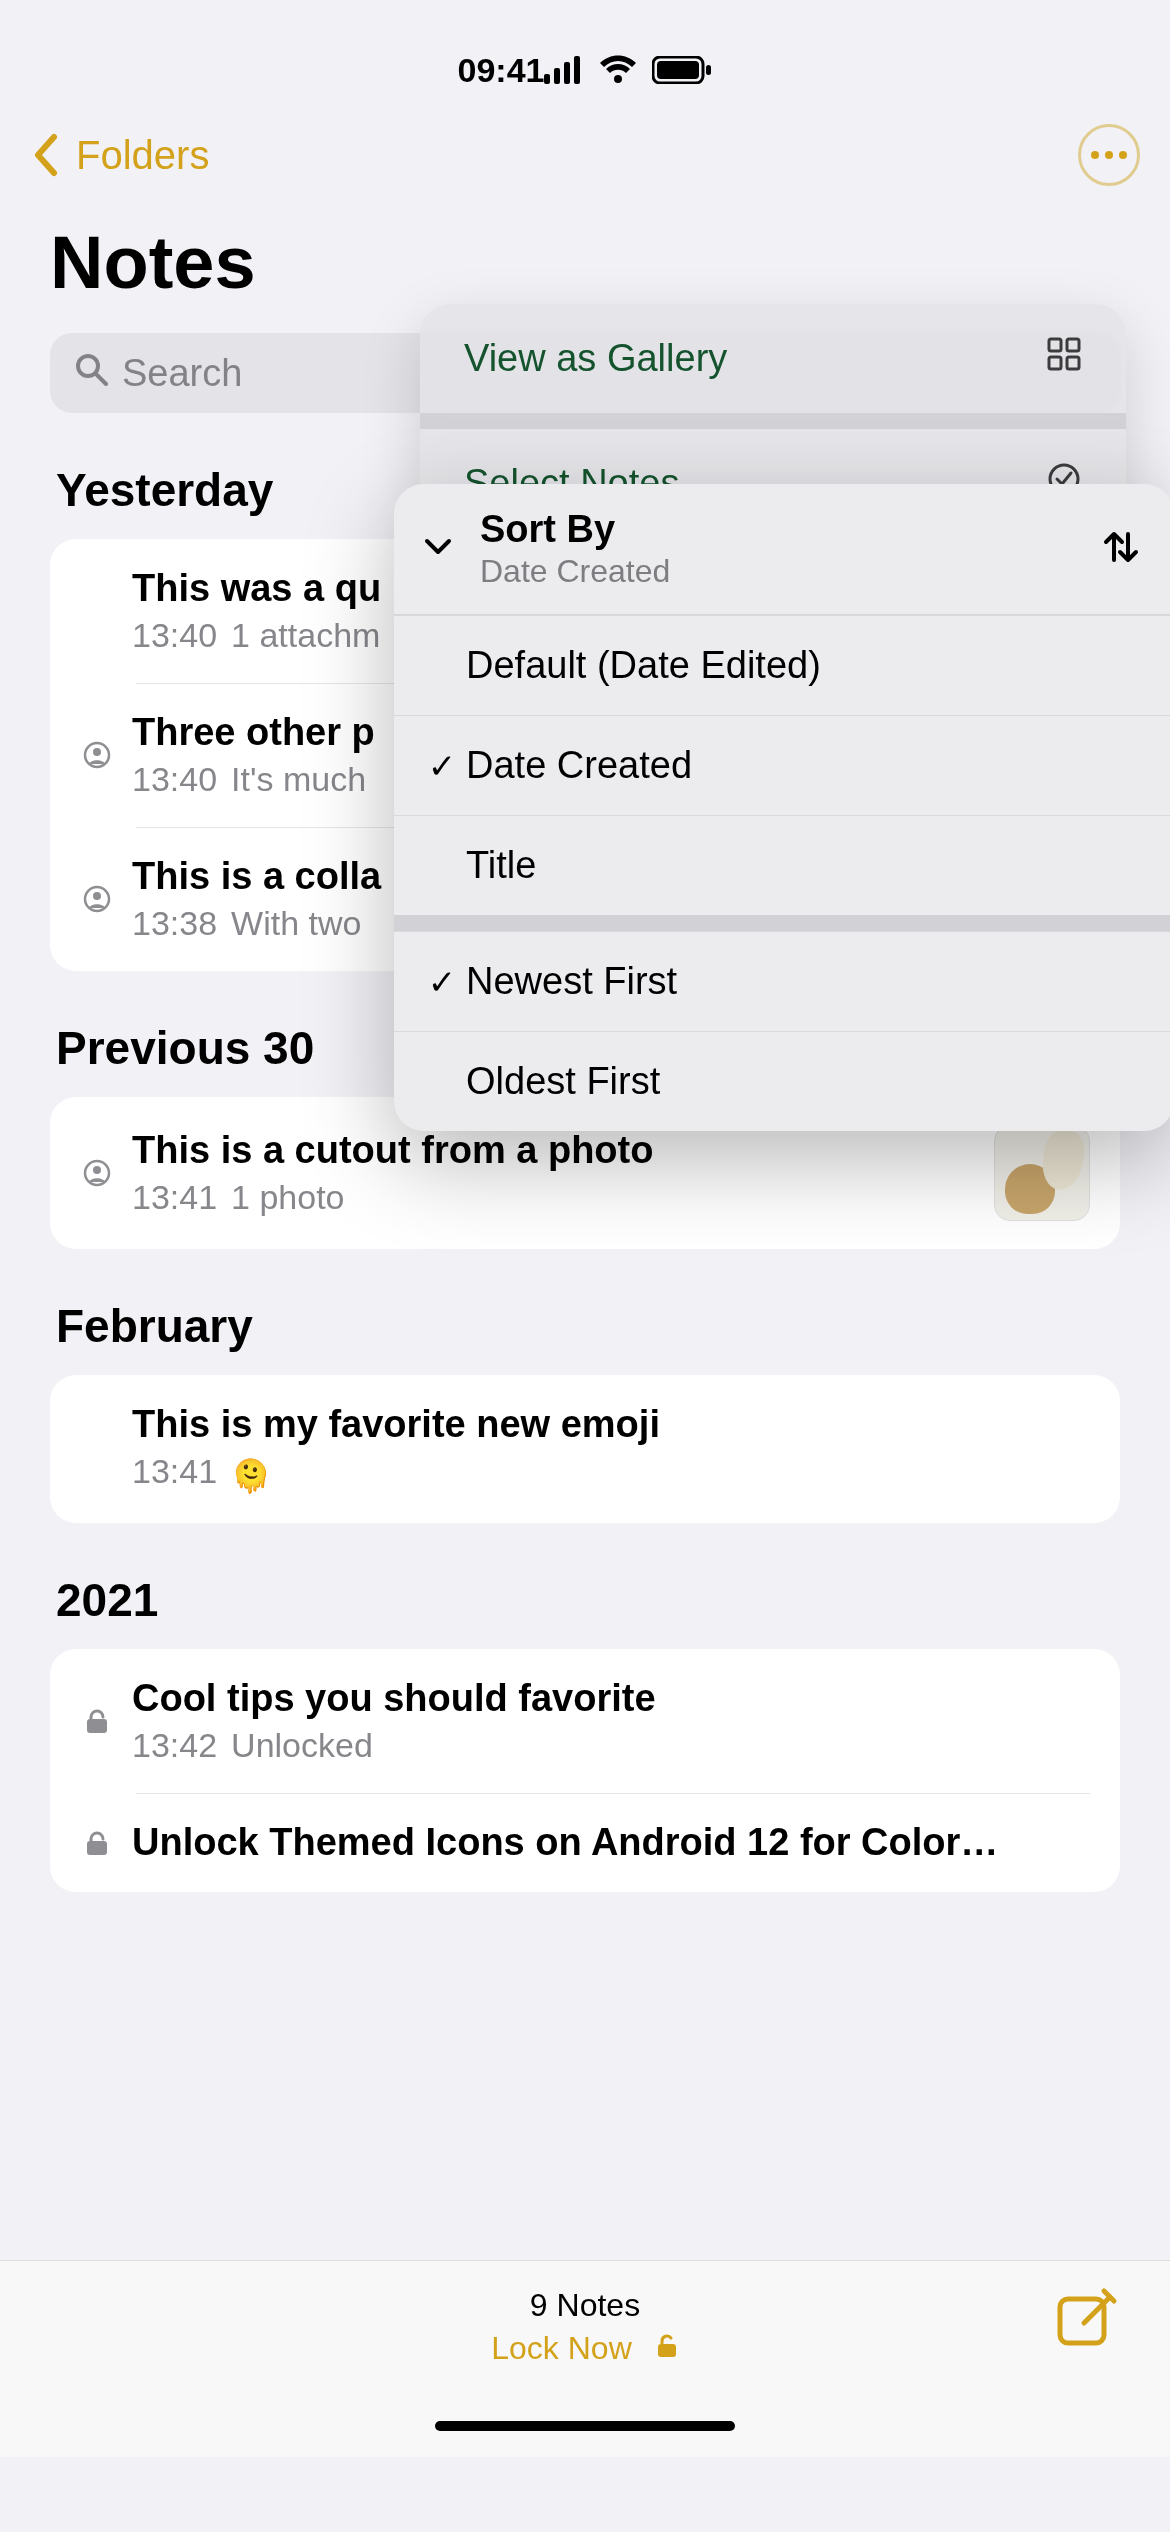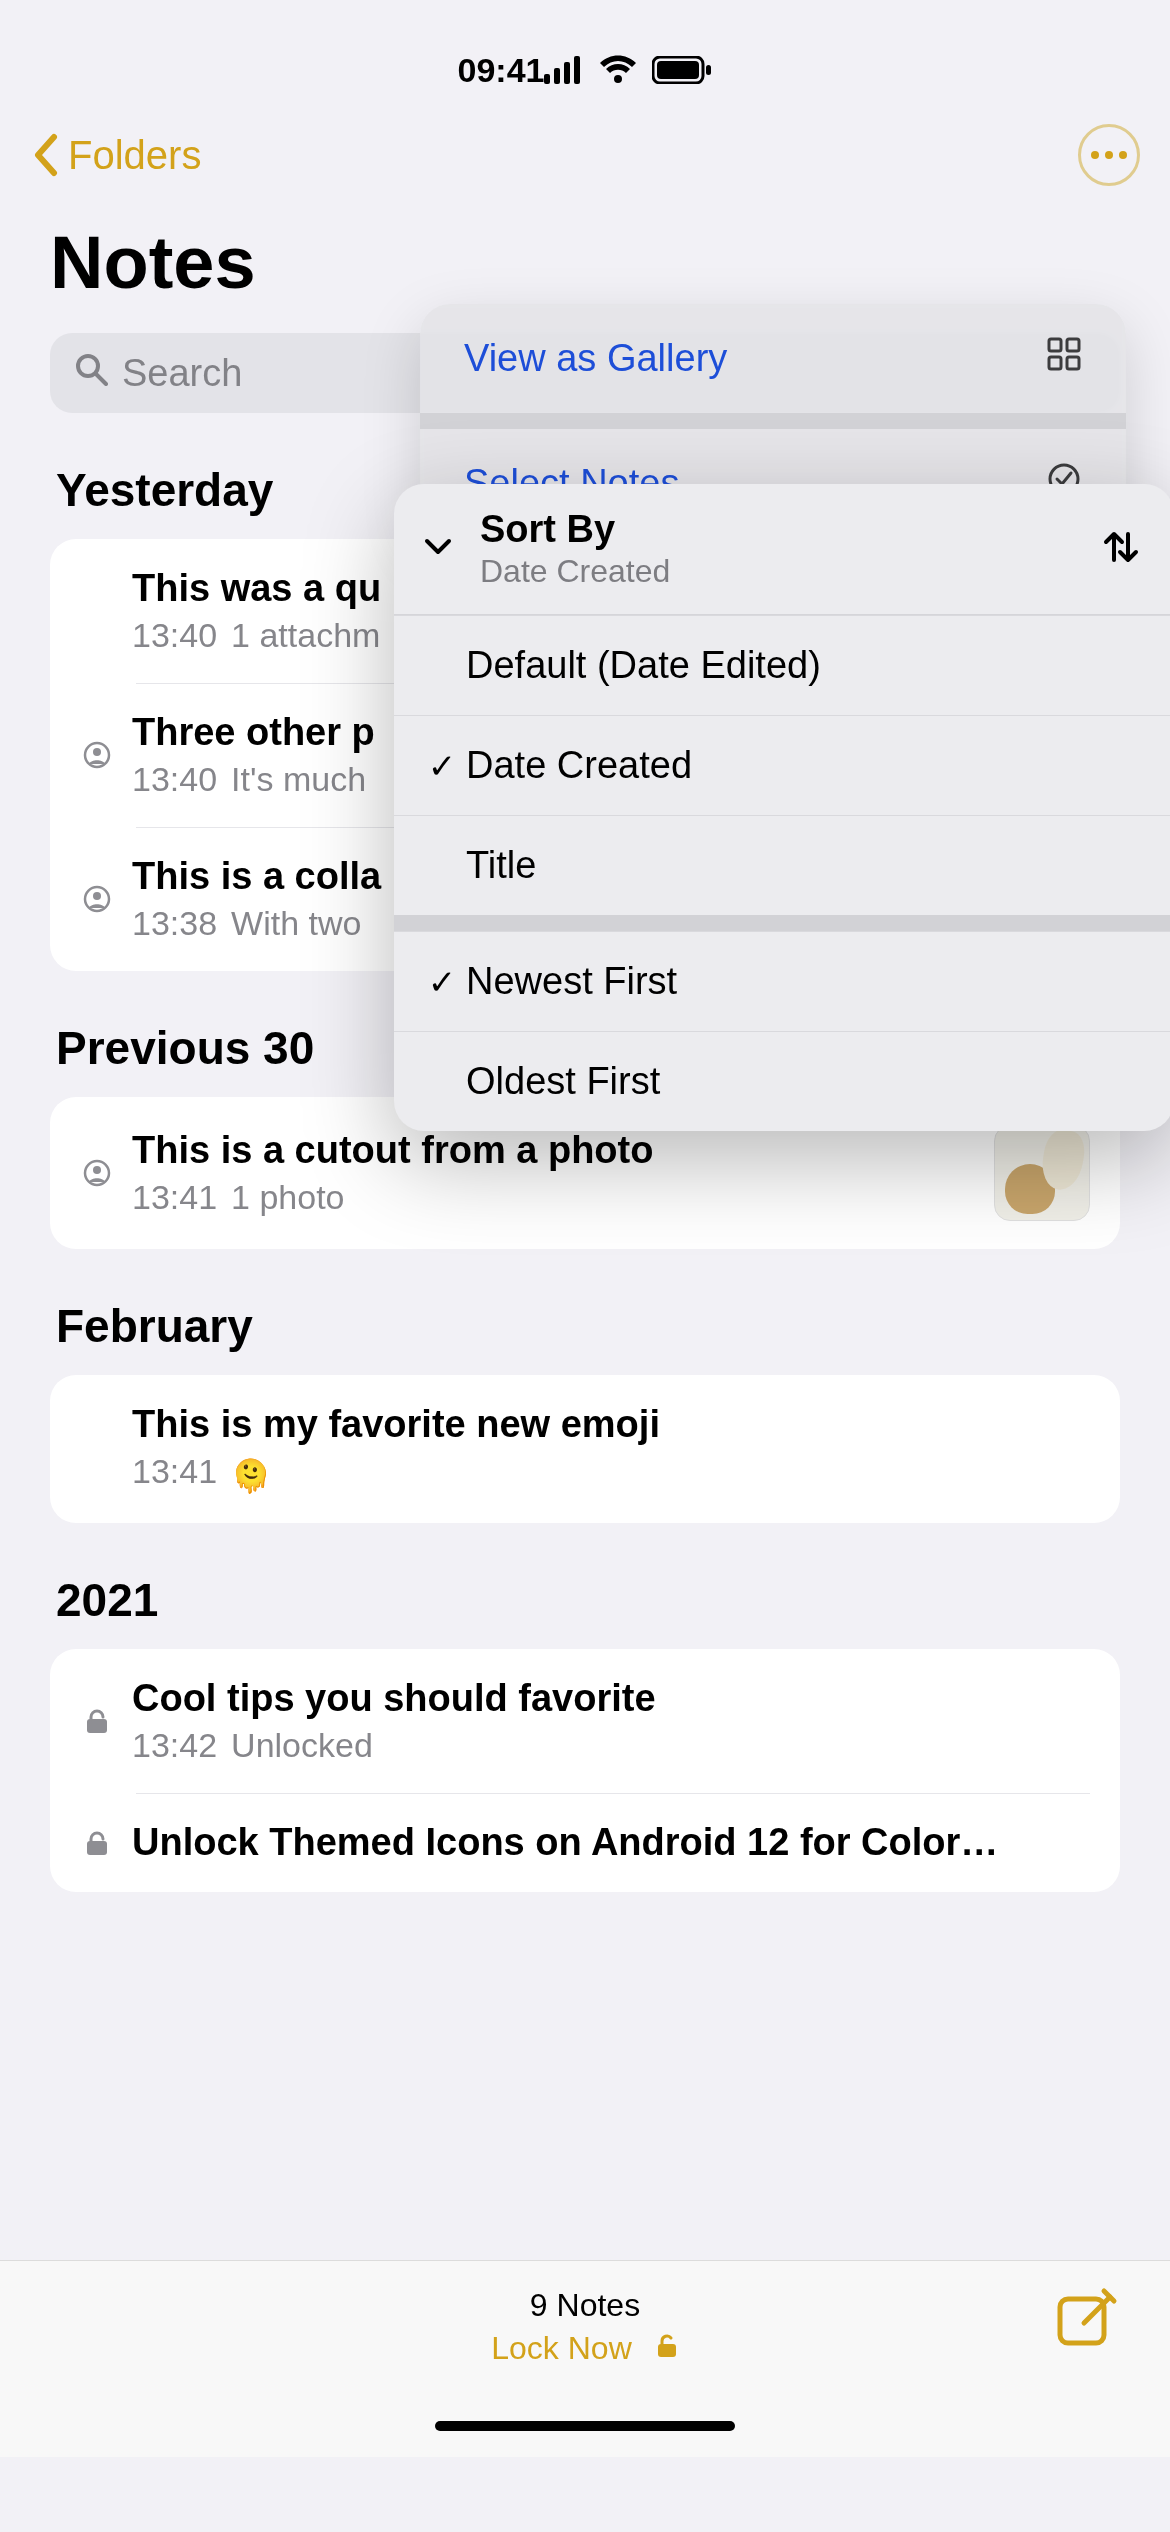--- a/index.html
+++ b/index.html
@@ -29,21 +29,21 @@
   .nav-bar {
     height: 90px;
     padding: 0 30px;
     display: flex;
     align-items: center;
     justify-content: space-between;
   }
   .back-link {
     display: flex;
     align-items: center;
-    gap: 6px;
+    gap: 14px;
     color: #d3a21a;
     font-size: 40px;
   }
   .back-chevron svg { display: block; }
   .more-circle {
     width: 62px; height: 62px;
     border: 3px solid #e0cc8f;
     border-radius: 50%;
     display: flex;
     align-items: center;
@@ -210,21 +210,21 @@
     border-radius: 30px 30px 30px 30px;
     overflow: hidden;
     box-shadow: 0 20px 60px rgba(0,0,0,0.15);
   }
   .top-menu .row {
     display: flex;
     align-items: center;
     justify-content: space-between;
     padding: 32px 44px;
     font-size: 38px;
-    color: #1d4ed8;
+    color: #14532d;
   }
   .top-menu .gap {
     height: 16px;
     background: #d2d2d6;
   }
 
   .sort-menu {
     position: absolute;
     top: 180px;
     left: -26px;

